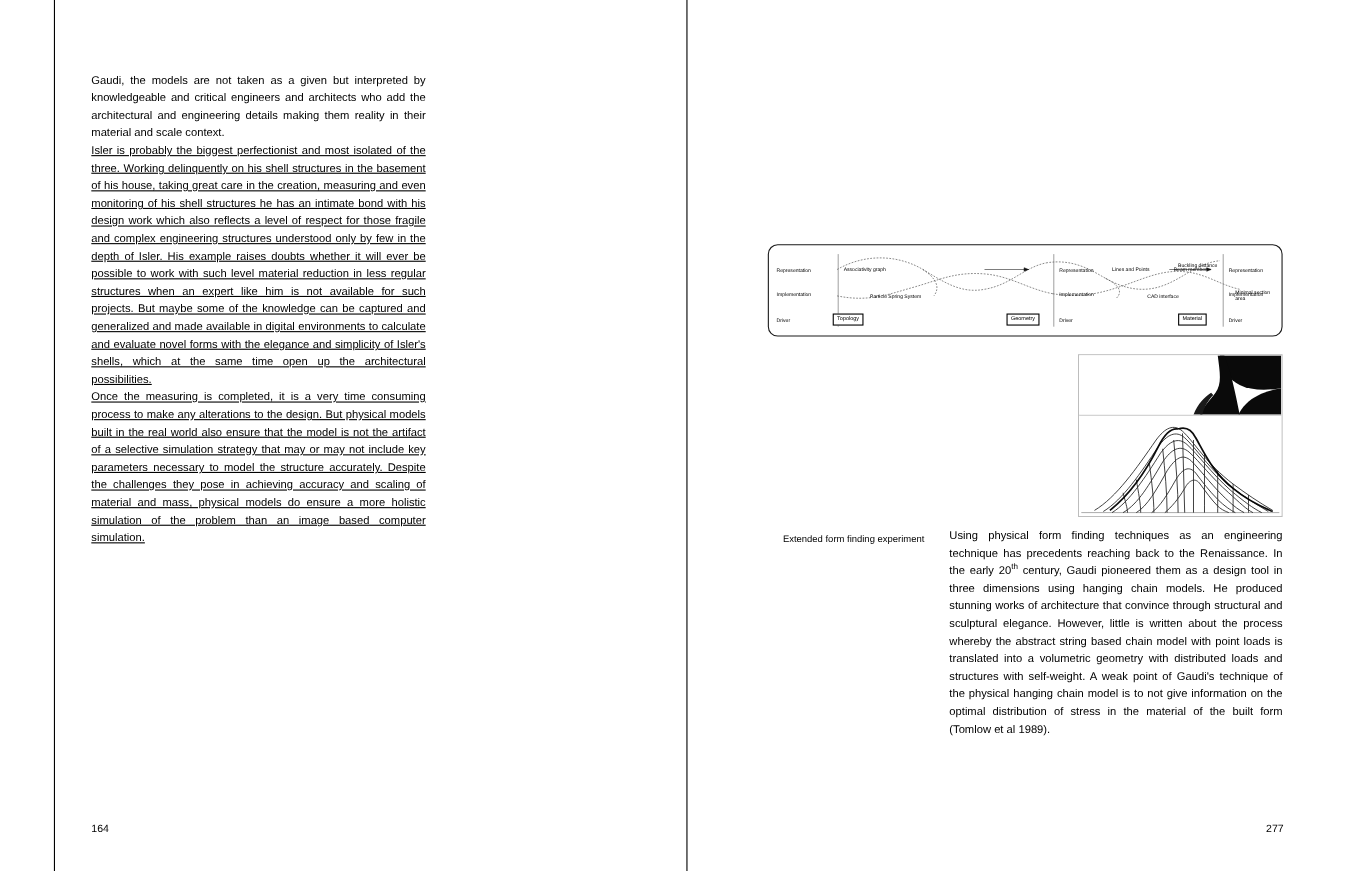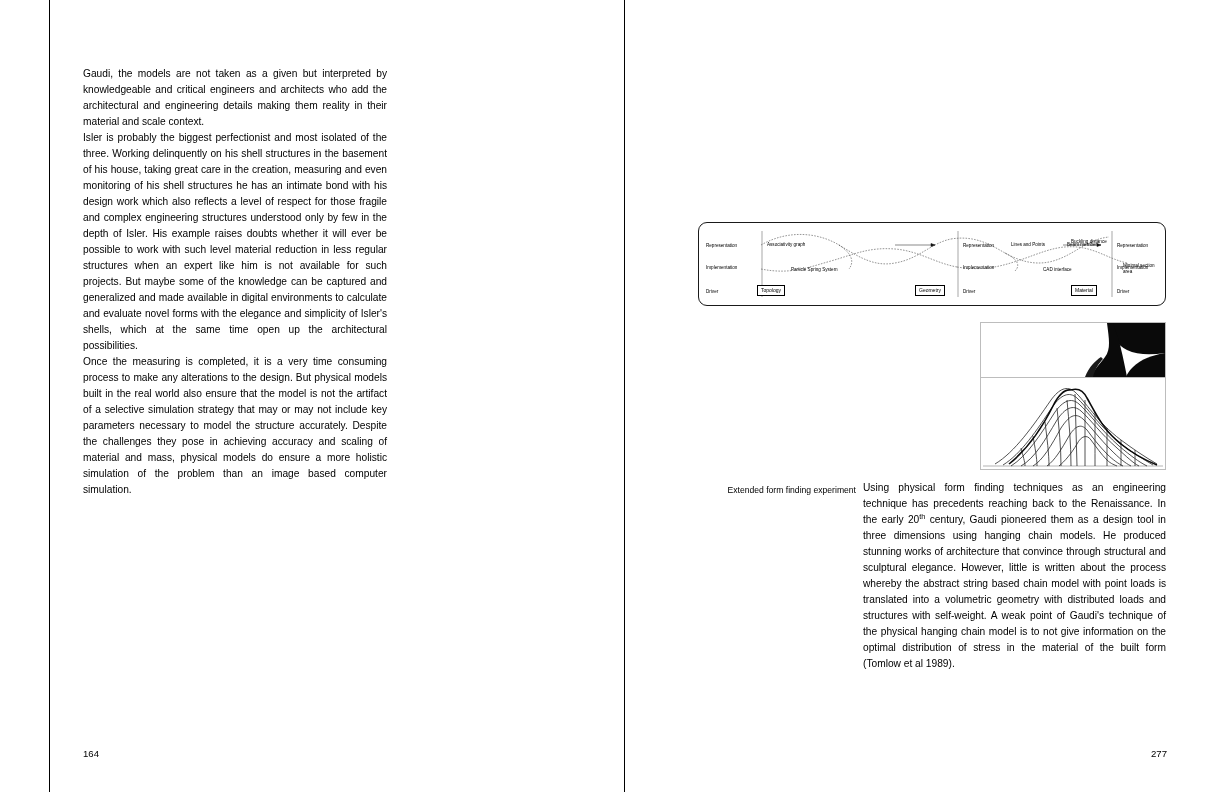--- a/index.html
+++ b/index.html
@@ -43,21 +43,21 @@
     top: 66px;
     width: 304px;
   }
   .body-text {
     font-size: 10.2px;
     line-height: 16px;
     text-align: justify;
     text-justify: inter-word;
     margin: 0 0 0 0;
   }
-  .body-text + .body-text { margin-top: 0px; }
+  .body-text + .body-text { margin-top: 0px; text-decoration: underline; }
   .sub-head {
     font-family: "Liberation Serif", serif;
     font-style: italic;
     font-size: 11.4px;
     line-height: 16px;
     margin: 16px 0 7px 0;
     letter-spacing: 0.1px;
   }
   .tight { text-align: justify; }
   .folio {
@@ -88,21 +88,21 @@
     letter-spacing: -0.1px;
   }
   .section-head .num { margin-right: 8px; }
   .margin-note {
     position: absolute;
     left: 72px;  
     top: 484px;
     width: 160px;
     font-size: 8.6px;
     line-height: 12px;
-    text-align: right;
+    text-align: center;
   }
 
   
   .diagram {
     position: absolute;
     left: 74px;   
     top: 222px;
     width: 466px;
     height: 82px;
     border: 1px solid #1a1a1a;

